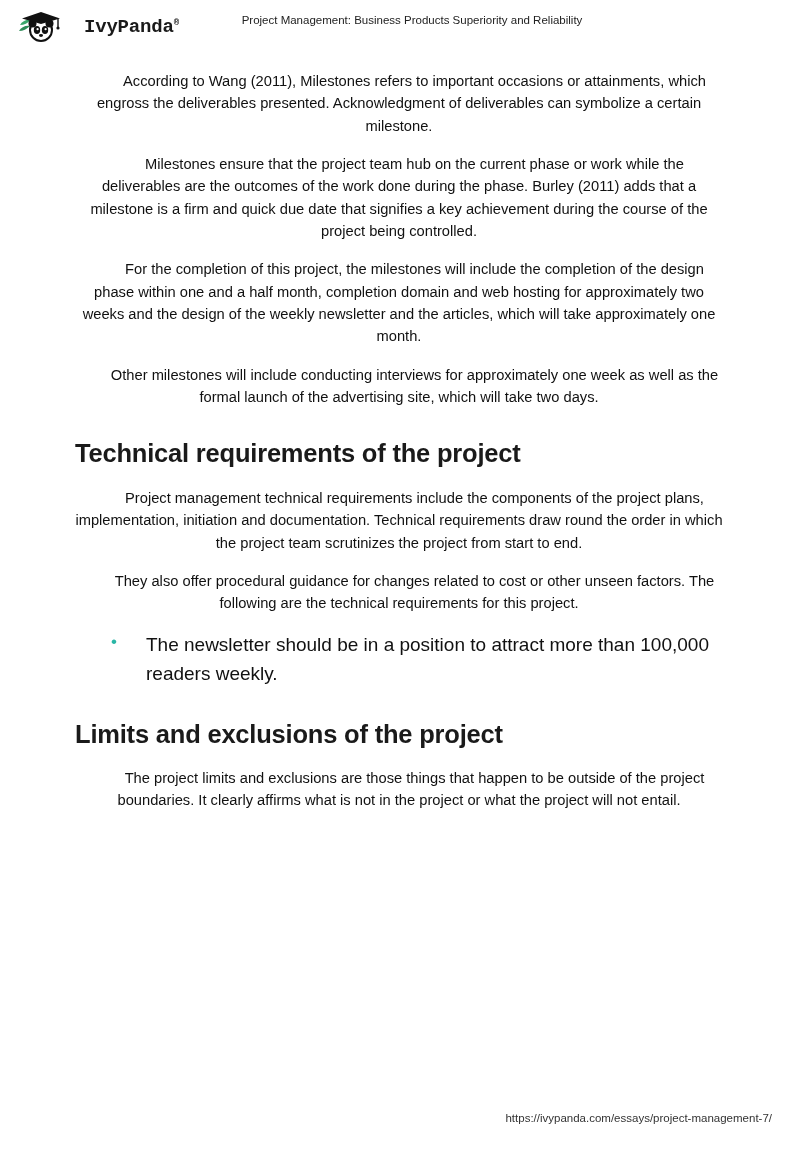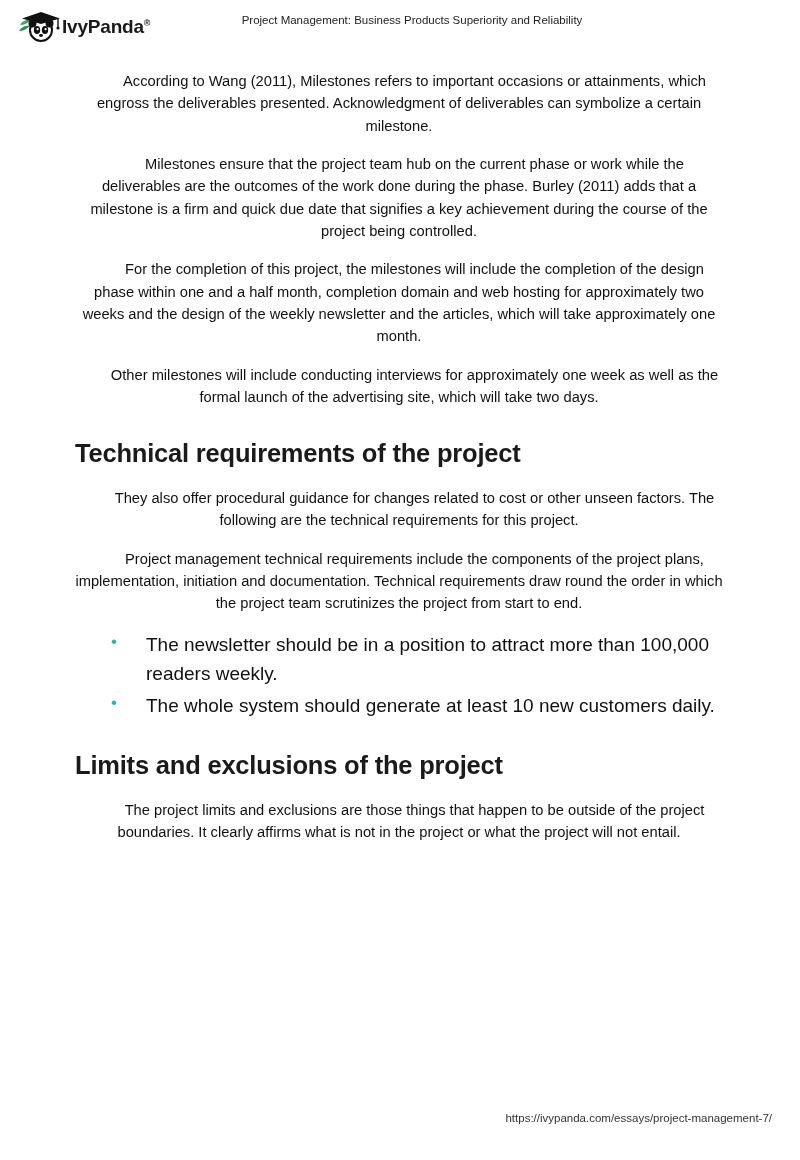--- a/index.html
+++ b/index.html
@@ -23,21 +23,22 @@
     left: 0;
     width: 800px;
     height: 46px;
   }
   .brand {
     position: absolute;
     left: 18px;
     top: 10px;
     display: flex;
     align-items: center;
-    gap: 0;
+    gap: 22px;
+    font-family: Liberation Mono, monospace;
   }
   .brand-logo {
     width: 44px;
     height: 34px;
     position: relative;
     display: block;
   }
   .brand-name {
     font-size: 19px;
     font-weight: bold;
@@ -160,25 +161,24 @@
 </div>
 
 <div class="content">
 
   <p class="para">According to Wang (2011), Milestones refers to important occasions or attainments, which engross the deliverables presented. Acknowledgment of deliverables can symbolize a certain milestone.</p>
   <p class="para">Milestones ensure that the project team hub on the current phase or work while the deliverables are the outcomes of the work done during the phase. Burley (2011) adds that a milestone is a firm and quick due date that signifies a key achievement during the course of the project being controlled.</p>
   <p class="para">For the completion of this project, the milestones will include the completion of the design phase within one and a half month, completion domain and web hosting for approximately two weeks and the design of the weekly newsletter and the articles, which will take approximately one month.</p>
   <p class="para">Other milestones will include conducting interviews for approximately one week as well as the formal launch of the advertising site, which will take two days.</p>
 
   <h1 class="section-title sub">Technical requirements of the project</h1>
+  <p class="para">Project management technical requirements include the components of the project plans, implementation, initiation and documentation. Technical requirements draw round the order in which the project team scrutinizes the project from start to end.</p>
   <p class="para">They also offer procedural guidance for changes related to cost or other unseen factors. The following are the technical requirements for this project.</p>
-  <p class="para">Project management technical requirements include the components of the project plans, implementation, initiation and documentation. Technical requirements draw round the order in which the project team scrutinizes the project from start to end.</p>
   <ul class="bullets">
     <li>The newsletter should be in a position to attract more than 100,000 readers weekly.</li>
-    <li>The whole system should generate at least 10 new customers daily.</li>
   </ul>
 
   <h1 class="section-title sub">Limits and exclusions of the project</h1>
   <p class="para">The project limits and exclusions are those things that happen to be outside of the project boundaries. It clearly affirms what is not in the project or what the project will not entail.</p>
 </div>
 
 <div class="page-footer">
   <a class="footer-url" href="#">https://ivypanda.com/essays/project-management-7/</a>
 </div>
 

